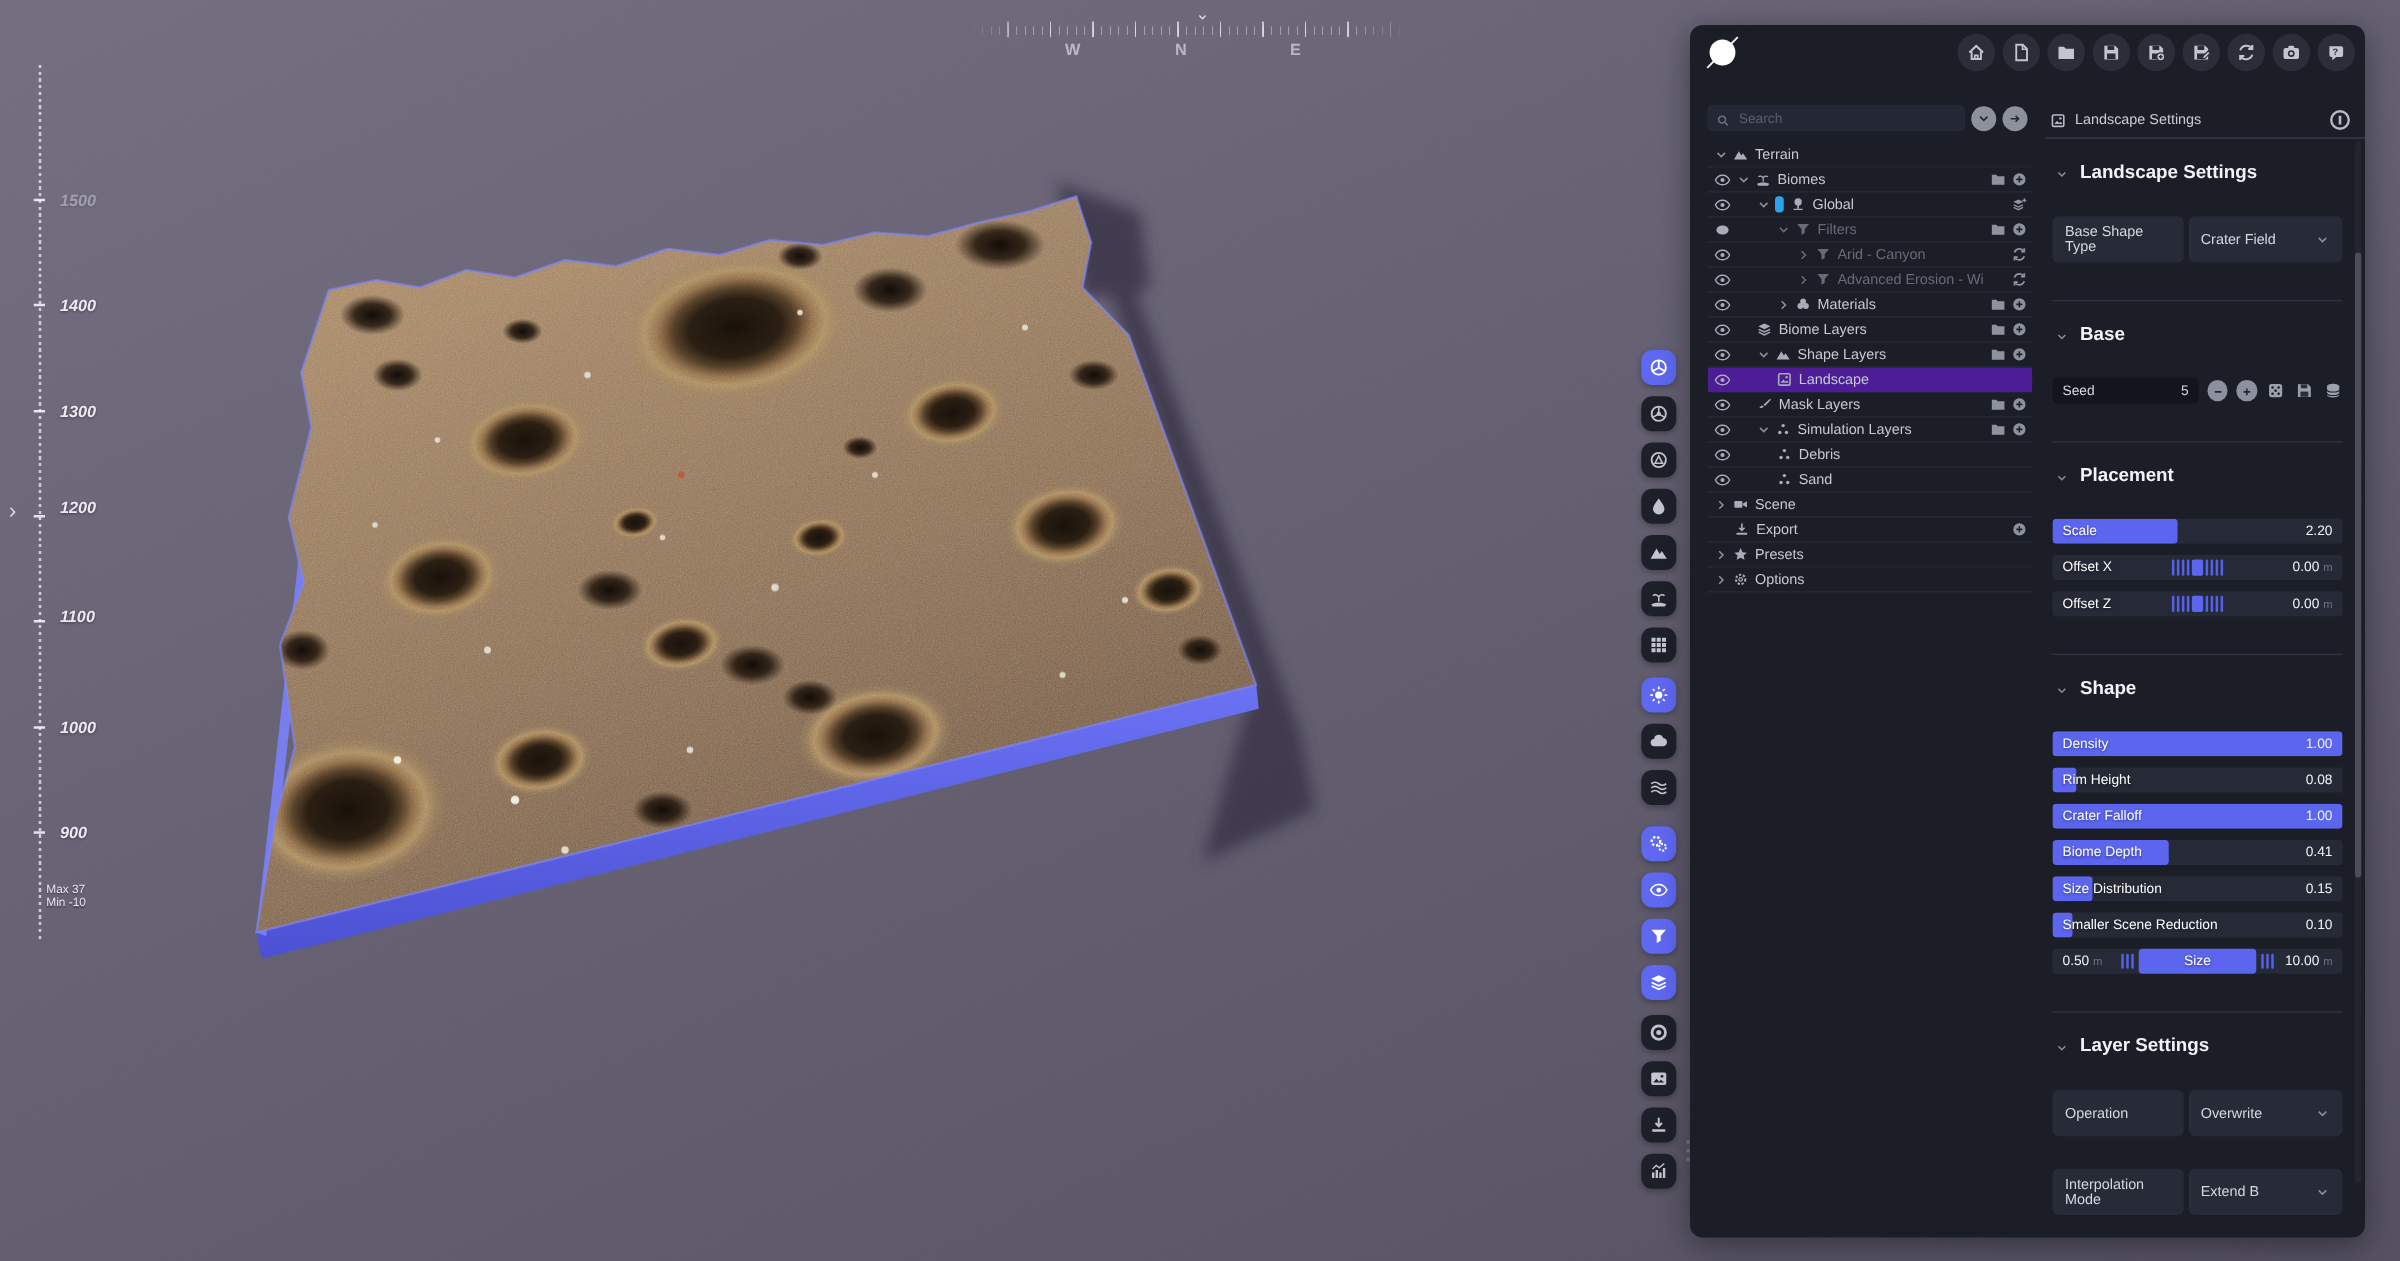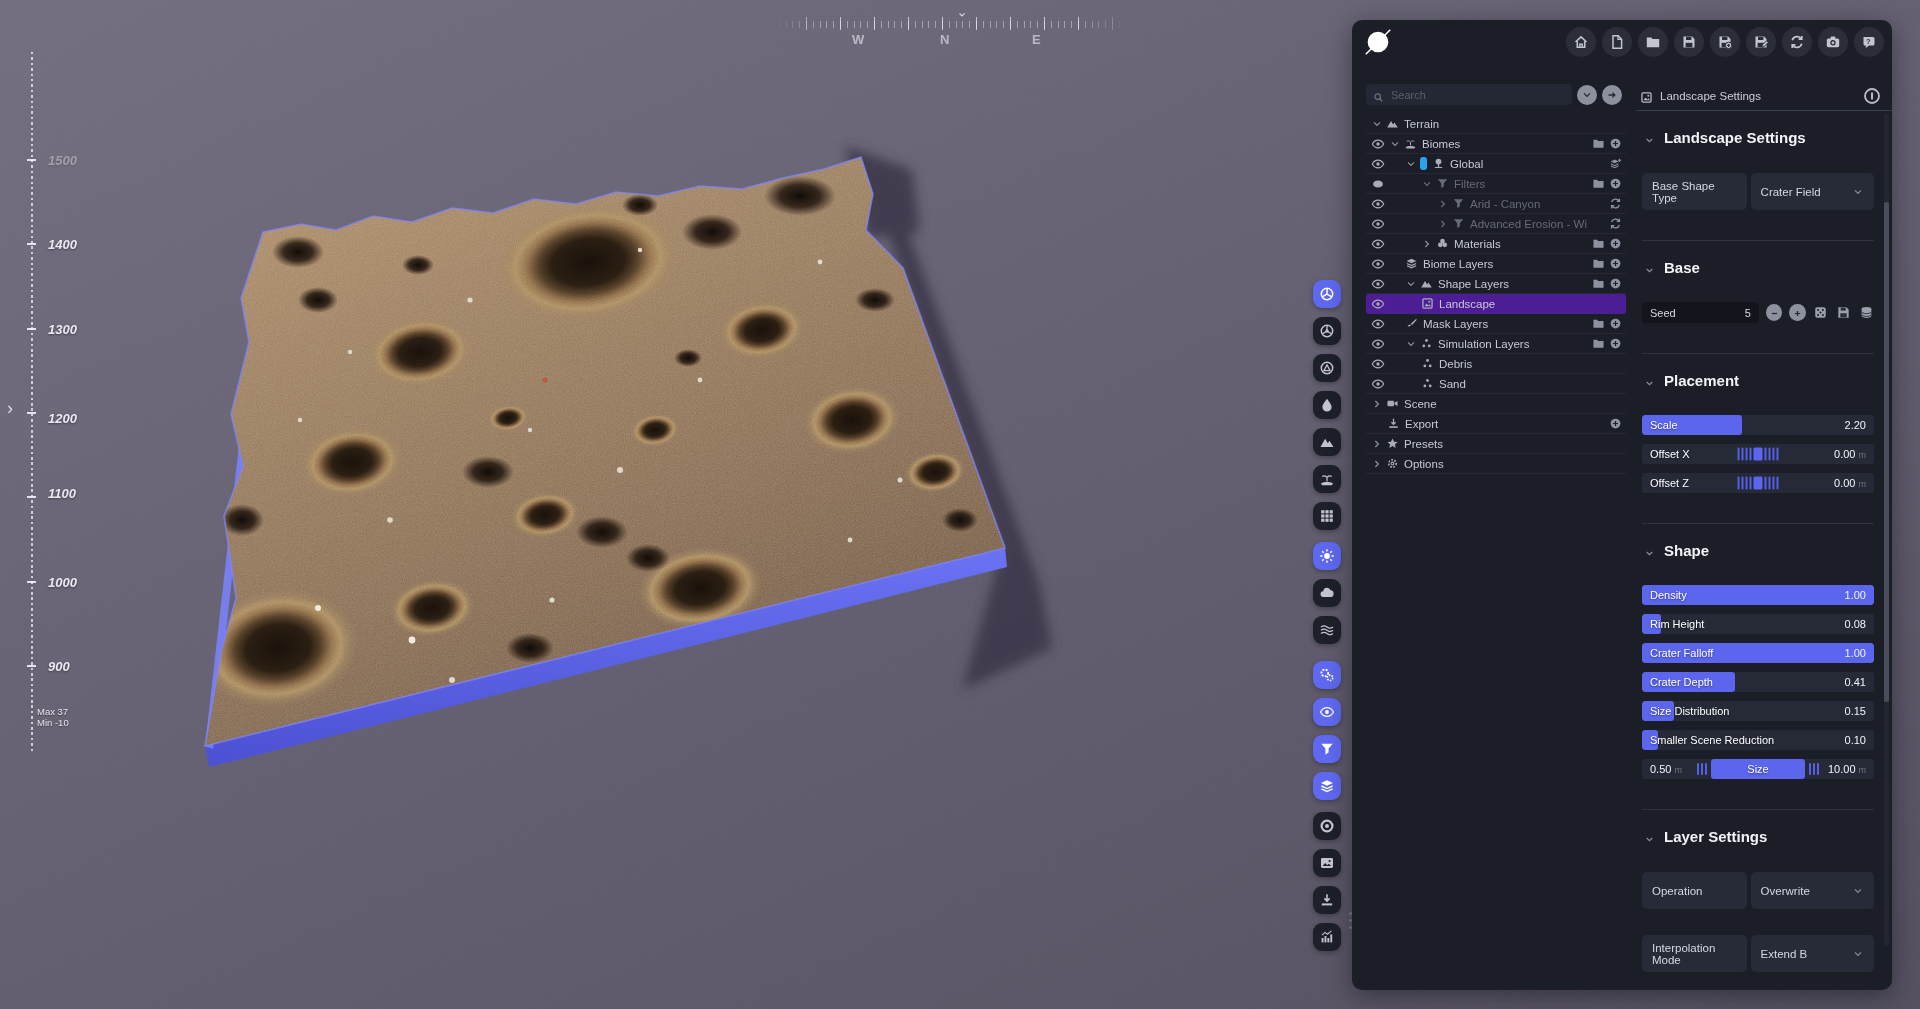--- a/index.html
+++ b/index.html
@@ -273,21 +273,21 @@
   <div id="elev-ruler">
     <div id="elev-line"></div>
     <div id="elev-labels">
         <div class="elev-tick" style="top:159px"></div>
         <div class="elev-label dim" style="top:160px">1500</div>
         <div class="elev-tick" style="top:243.3px"></div>
         <div class="elev-label" style="top:244.3px">1400</div>
         <div class="elev-tick" style="top:327.6px"></div>
         <div class="elev-label" style="top:328.6px">1300</div>
         <div class="elev-tick" style="top:411.9px"></div>
-        <div class="elev-label" style="top:418px">1200</div>
+        <div class="elev-label" style="top:406px">1200</div>
         <div class="elev-tick" style="top:496.2px"></div>
         <div class="elev-label" style="top:493px">1100</div>
         <div class="elev-tick" style="top:580.5px"></div>
         <div class="elev-label" style="top:581.5px">1000</div>
         <div class="elev-tick" style="top:664.8px"></div>
         <div class="elev-label" style="top:665.8px">900</div>
       </div>
     <div id="minmax">
       <div>Max 37</div>
       <div>Min -10</div>
@@ -1018,21 +1018,21 @@
               <span class="slab">Rim Height</span>
               <span class="sval">0.08</span>
             </div>
             <div class="srow">
               <div class="sfill" style="width:100%"></div>
               <span class="slab">Crater Falloff</span>
               <span class="sval">1.00</span>
             </div>
             <div class="srow">
               <div class="sfill" style="width:40%"></div>
-              <span class="slab">Crater Depth</span>
+              <span class="slab">Biome Depth</span>
               <span class="sval">0.41</span>
             </div>
             <div class="srow">
               <div class="sfill" style="width:14%"></div>
               <span class="slab">Size Distribution</span>
               <span class="sval">0.15</span>
             </div>
             <div class="srow">
               <div class="sfill" style="width:7%"></div>
               <span class="slab">Smaller Scene Reduction</span>

